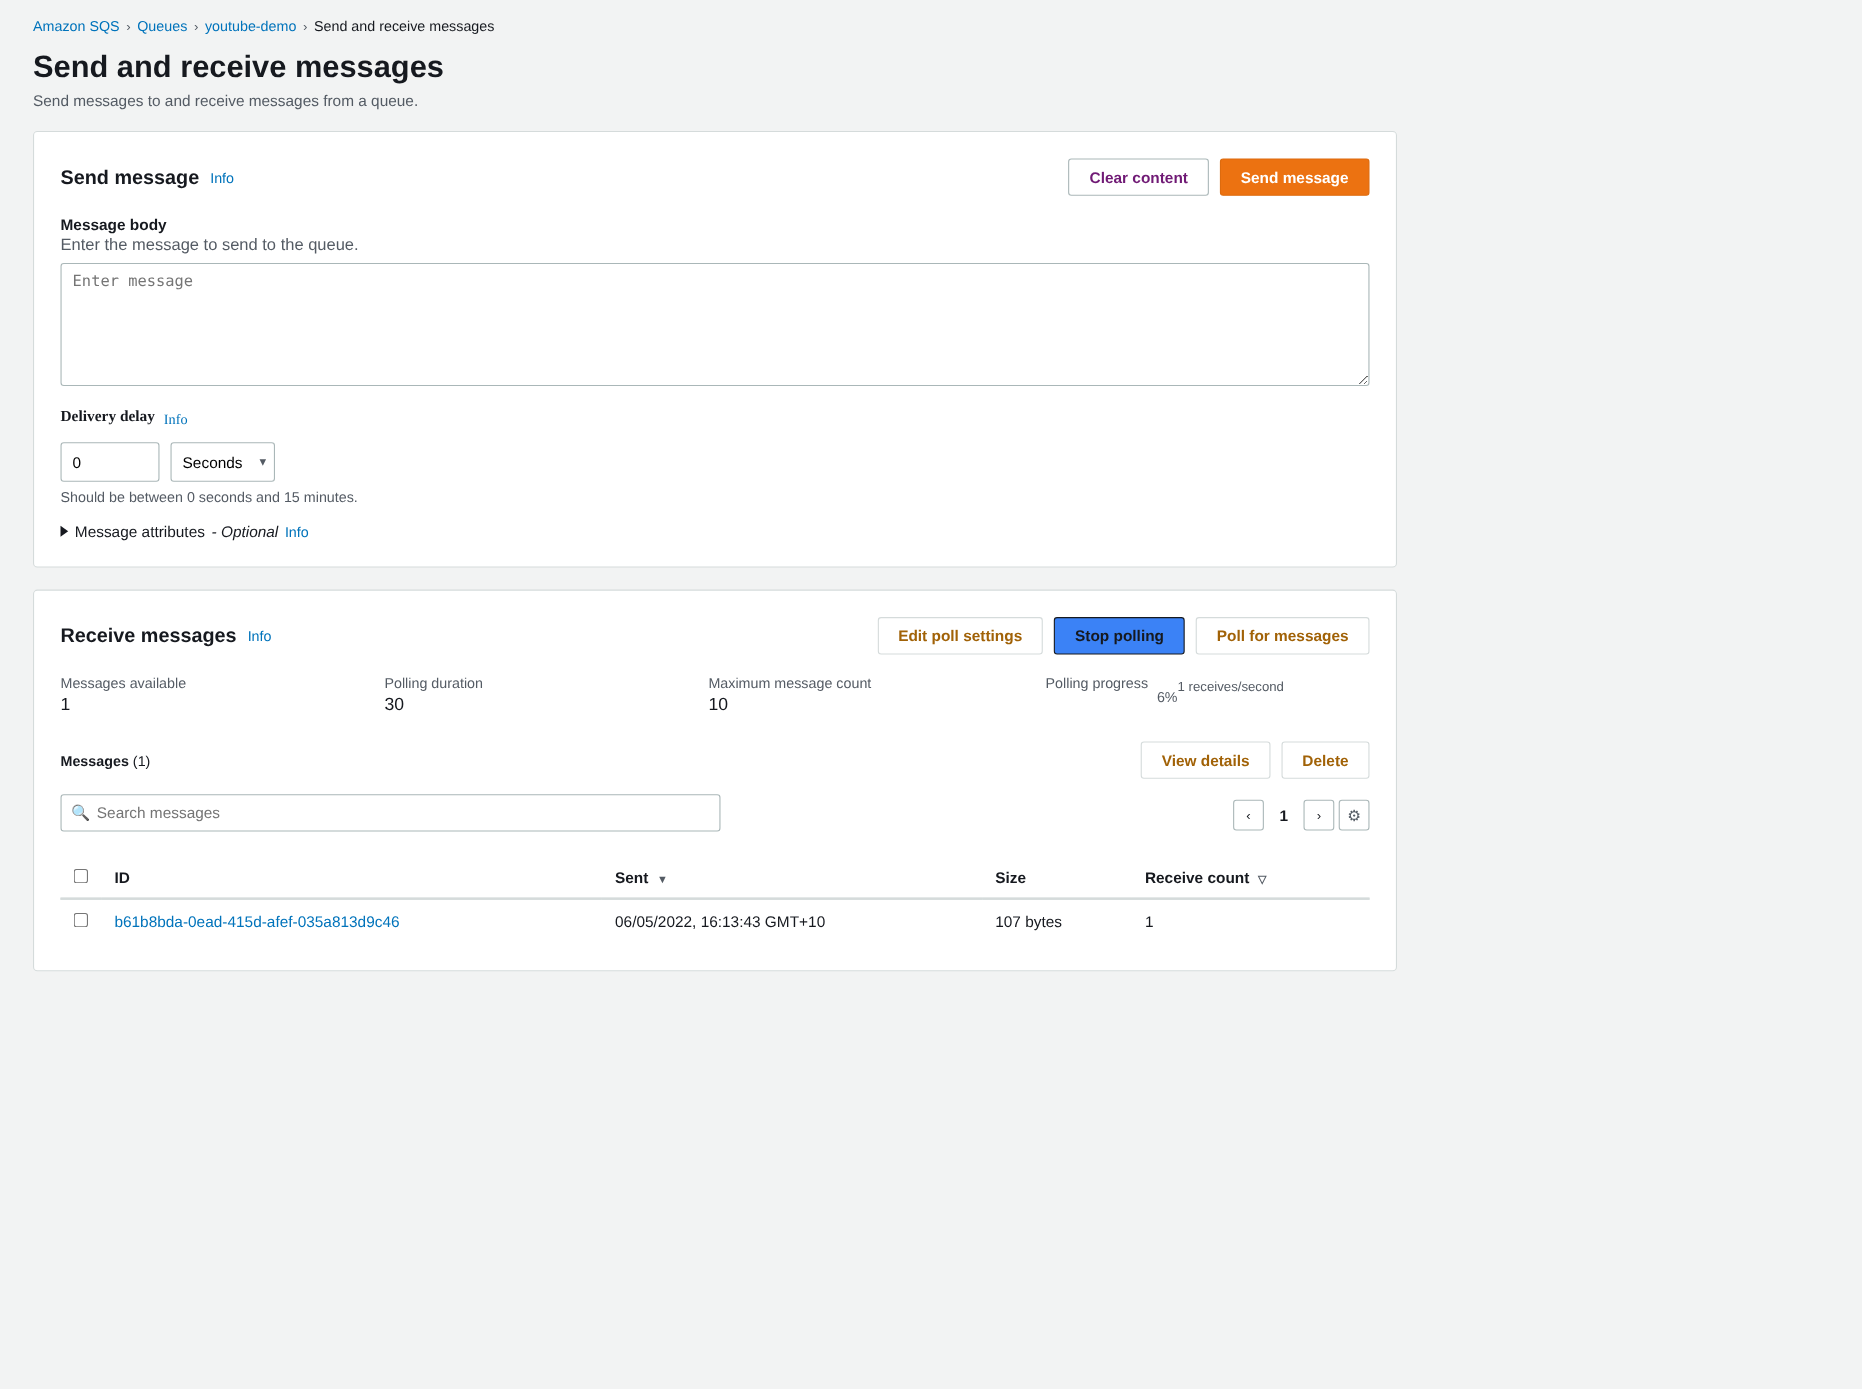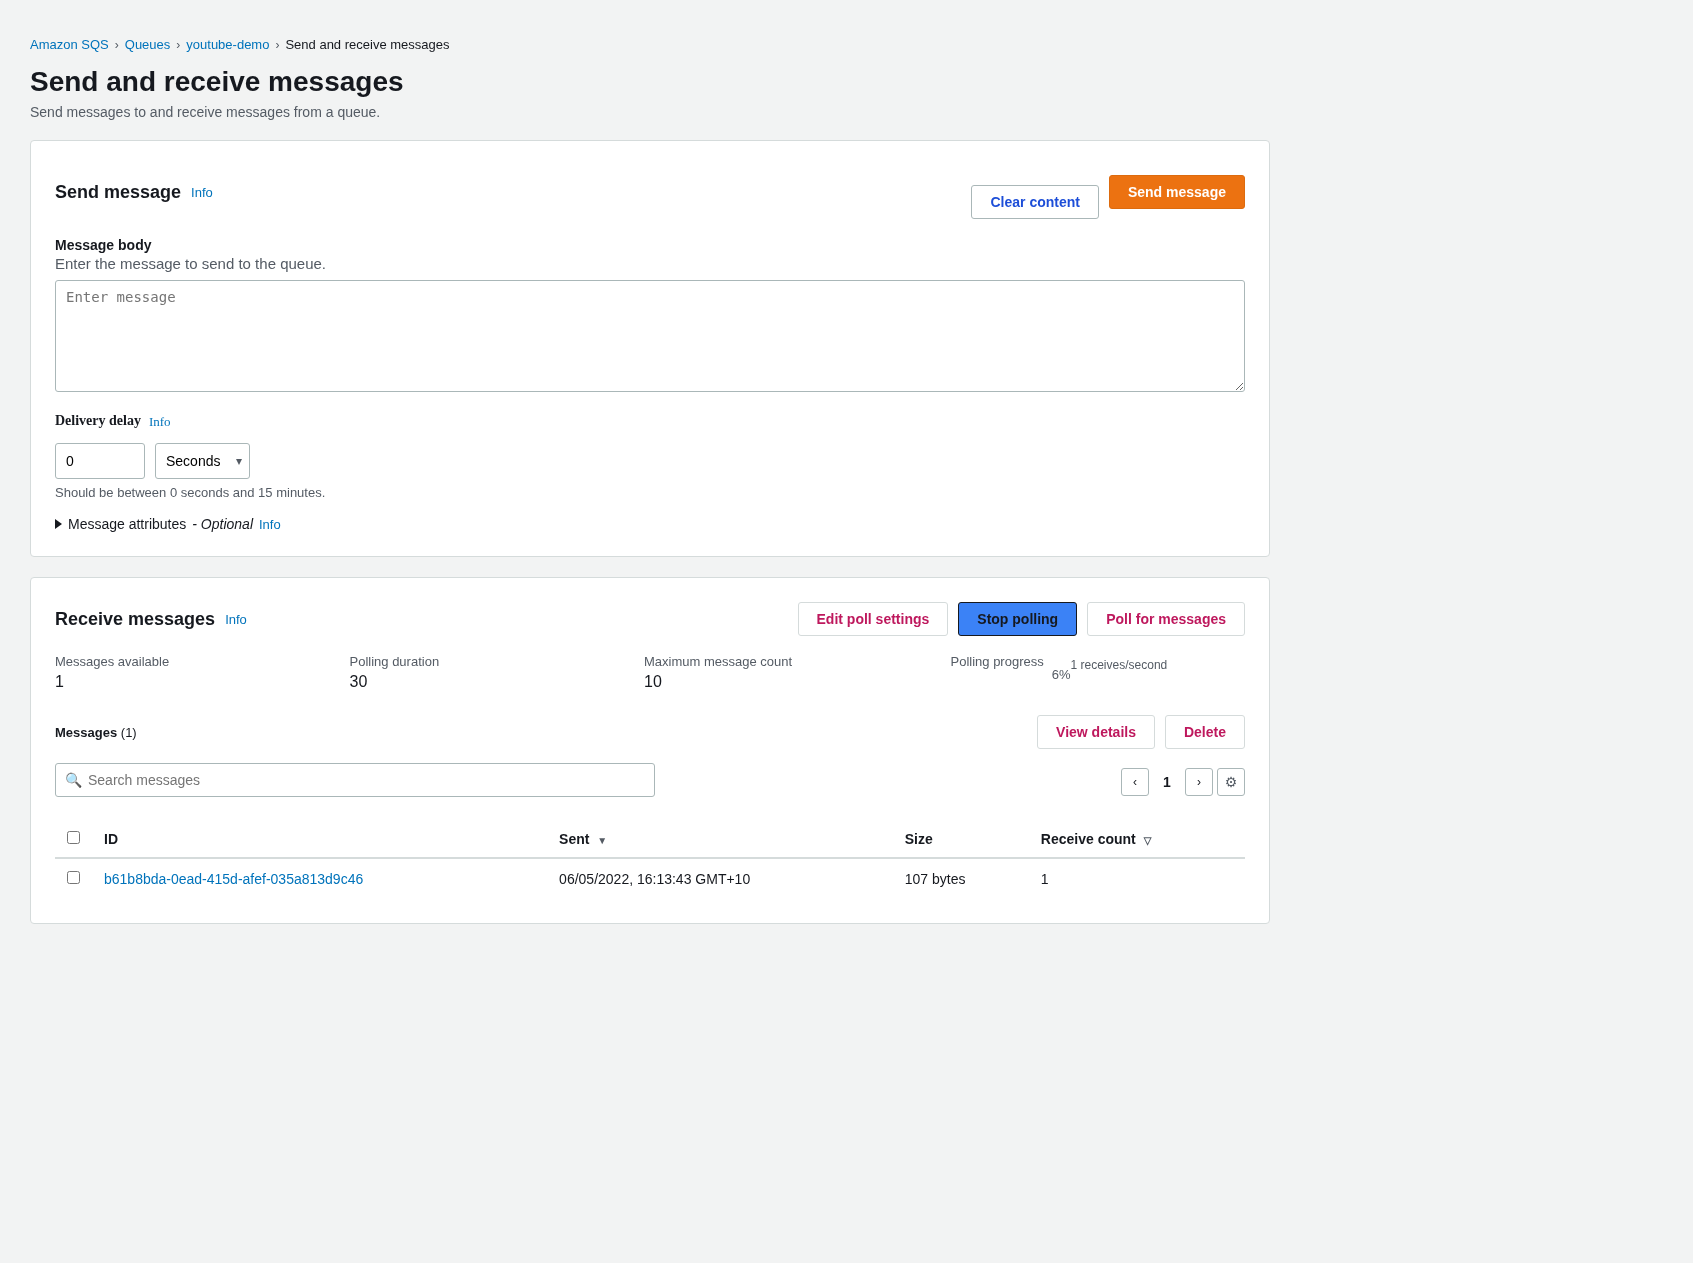--- a/index.html
+++ b/index.html
@@ -3,21 +3,21 @@
   <meta charset="utf-8">
   <style>
     * { box-sizing: border-box; margin: 0; padding: 0; }
     body {
       font-family: "Amazon Ember", "Helvetica Neue", Helvetica, Arial, sans-serif;
       font-size: 14px;
       background: #f2f3f3;
       color: #16191f;
     }
     .page-wrapper {
-      padding: 37px 30px;
+      padding: 16px 30px;
       max-width: 1300px;
     }
     
     .breadcrumb {
       display: flex;
       align-items: center;
       gap: 6px;
       font-size: 13px;
       margin-bottom: 14px;
       color: #545b64;
@@ -88,32 +88,31 @@
       border-radius: 3px;
       font-size: 14px;
       font-weight: 600;
       cursor: pointer;
       border: 1px solid;
       white-space: nowrap;
     }
     .btn-default {
       background: #fff;
       border-color: #aab7b8;
-      color: #1d4ed8;
-      margin-top: 20px;
+      color: #701a75;
     }
     .btn-primary {
       background: #ec7211;
       border-color: #dd6b0e;
       color: #fff;
     }
     .btn-disabled {
       background: #fff;
       border-color: #d5dbdb;
-      color: #be185d;
+      color: #a16207;
       cursor: default;
     }
     .btn-active-poll {
       background: #3b82f6;
       border-color: #16191f;
       color: #16191f;
       font-weight: 700;
     }
 
     

